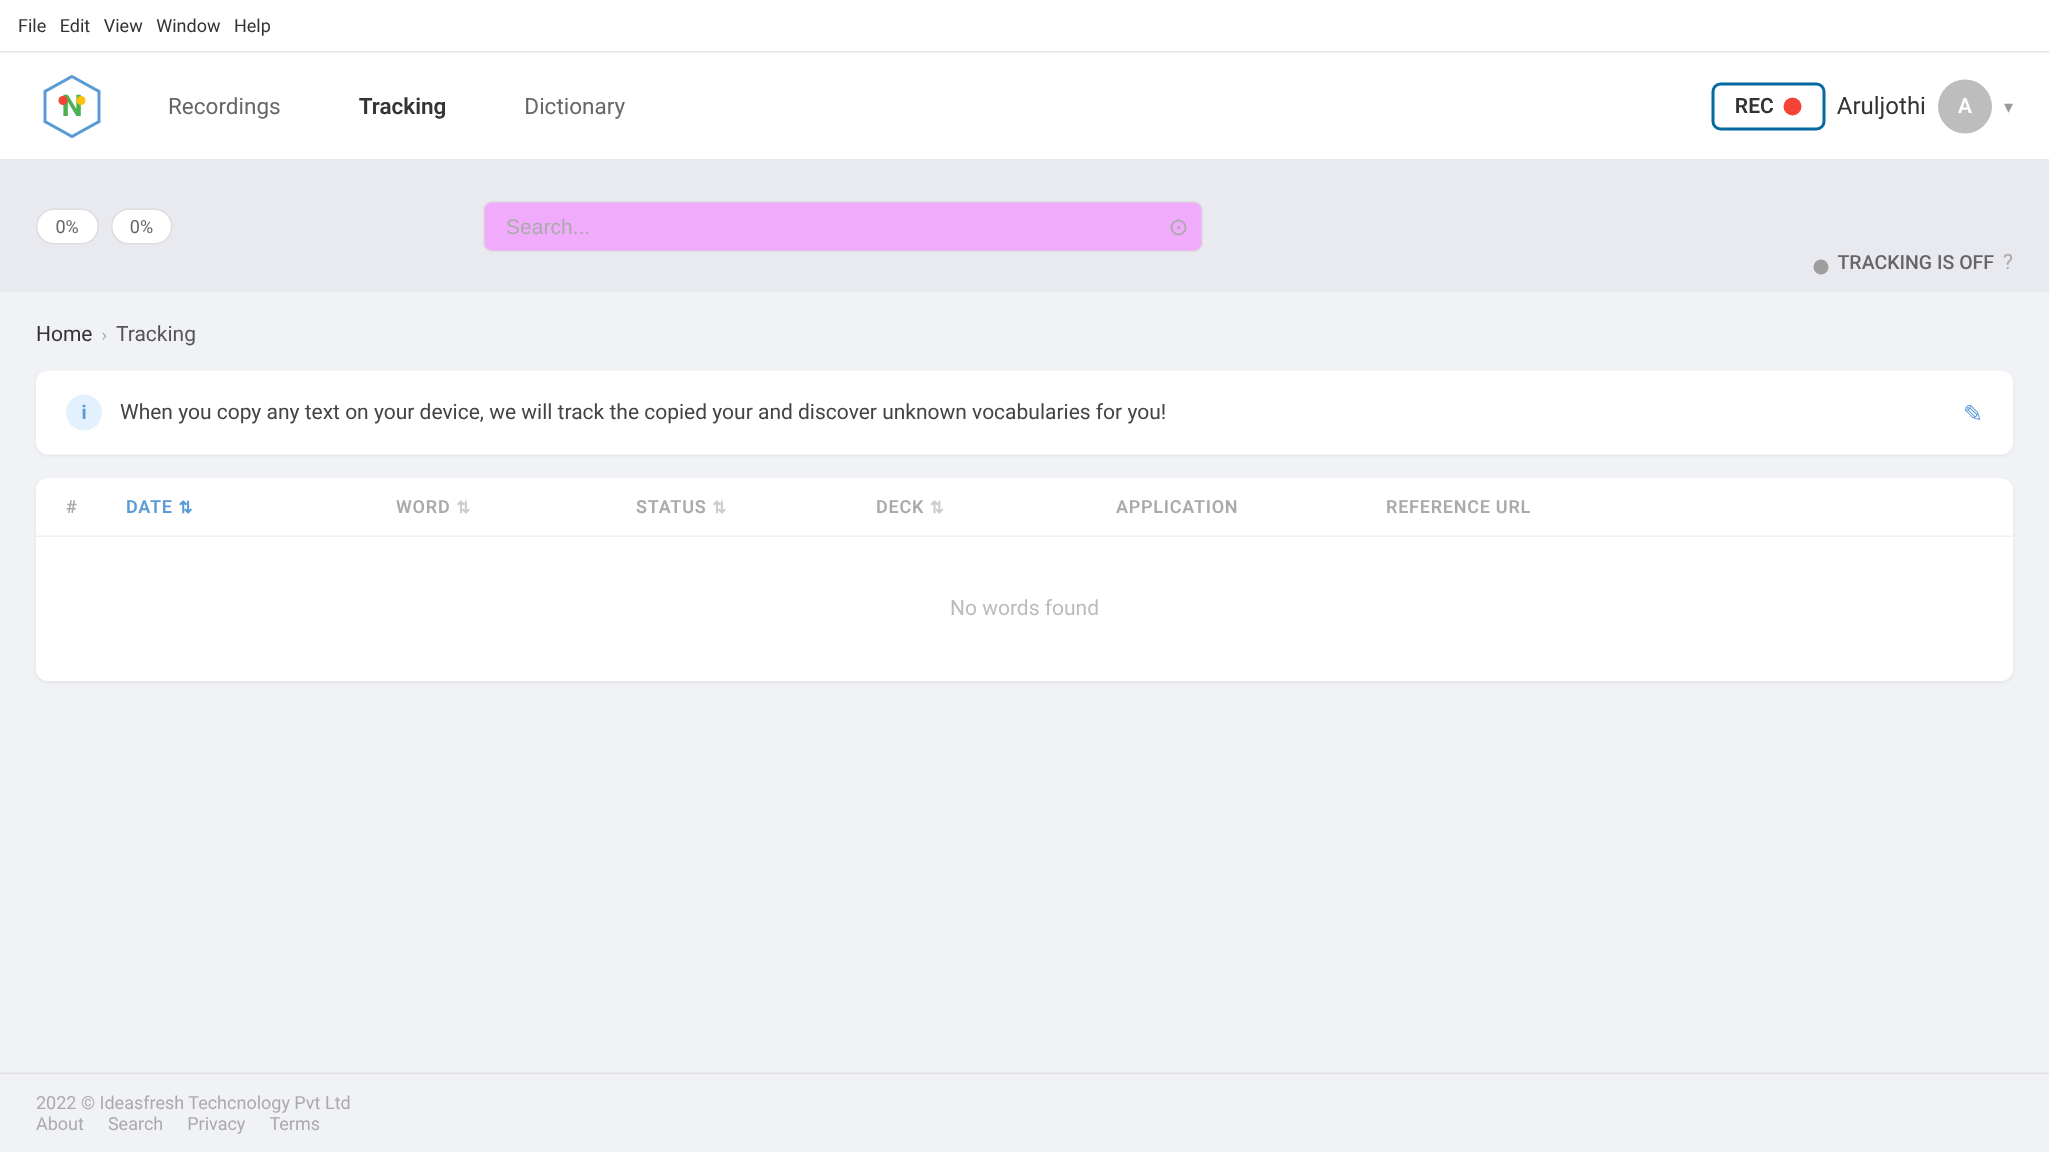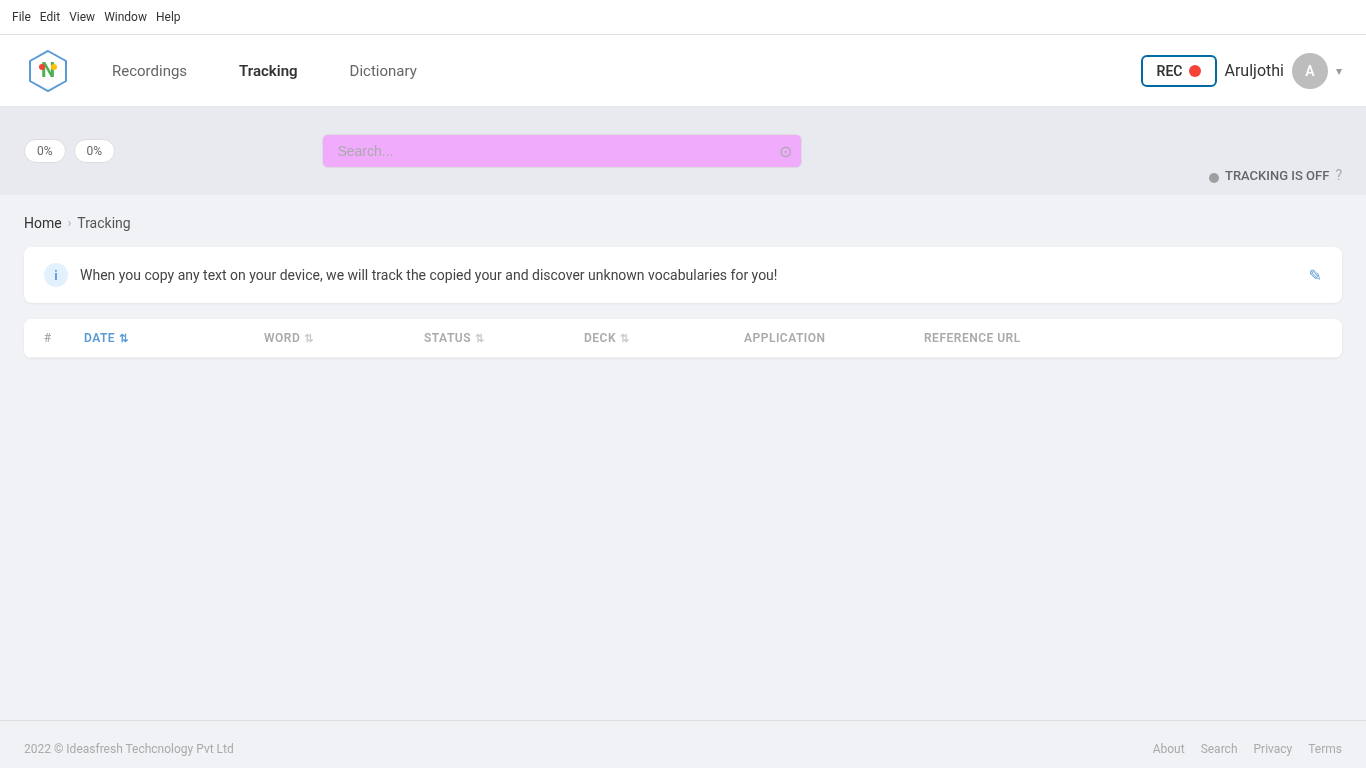--- a/index.html
+++ b/index.html
@@ -269,23 +269,24 @@
       font-size: 14px;
       color: #bbb;
     }
 
     
     .footer {
       background: #f0f2f5;
       border-top: 1px solid #e0e0e0;
       padding: 12px 24px;
       display: flex;
-      align-items: flex-end;
+      align-items: flex-start;
       justify-content: space-between;
       min-height: 48px;
+      flex-direction: column;
     }
     .footer-copy { font-size: 12px; color: #aaa; }
     .footer-links {
       display: flex;
       gap: 16px;
     }
     .footer-link {
       font-size: 12px;
       color: #aaa;
       cursor: pointer;
@@ -384,20 +385,23 @@
         <span>DECK</span>
         <span class="sort-icon">⇅</span>
       </div>
       <div class="th">
         <span>APPLICATION</span>
       </div>
       <div class="th">
         <span>REFERENCE URL</span>
       </div>
     </div>
+    <div class="table-body">
+      <span class="no-words">No words found</span>
+    </div>
   </div>
 
 </div>
 
 <div class="footer">
   <span class="footer-copy">2022 © Ideasfresh Techcnology Pvt Ltd</span>
   <div class="footer-links">
     <a class="footer-link">About</a>
     <a class="footer-link">Search</a>
     <a class="footer-link">Privacy</a>

